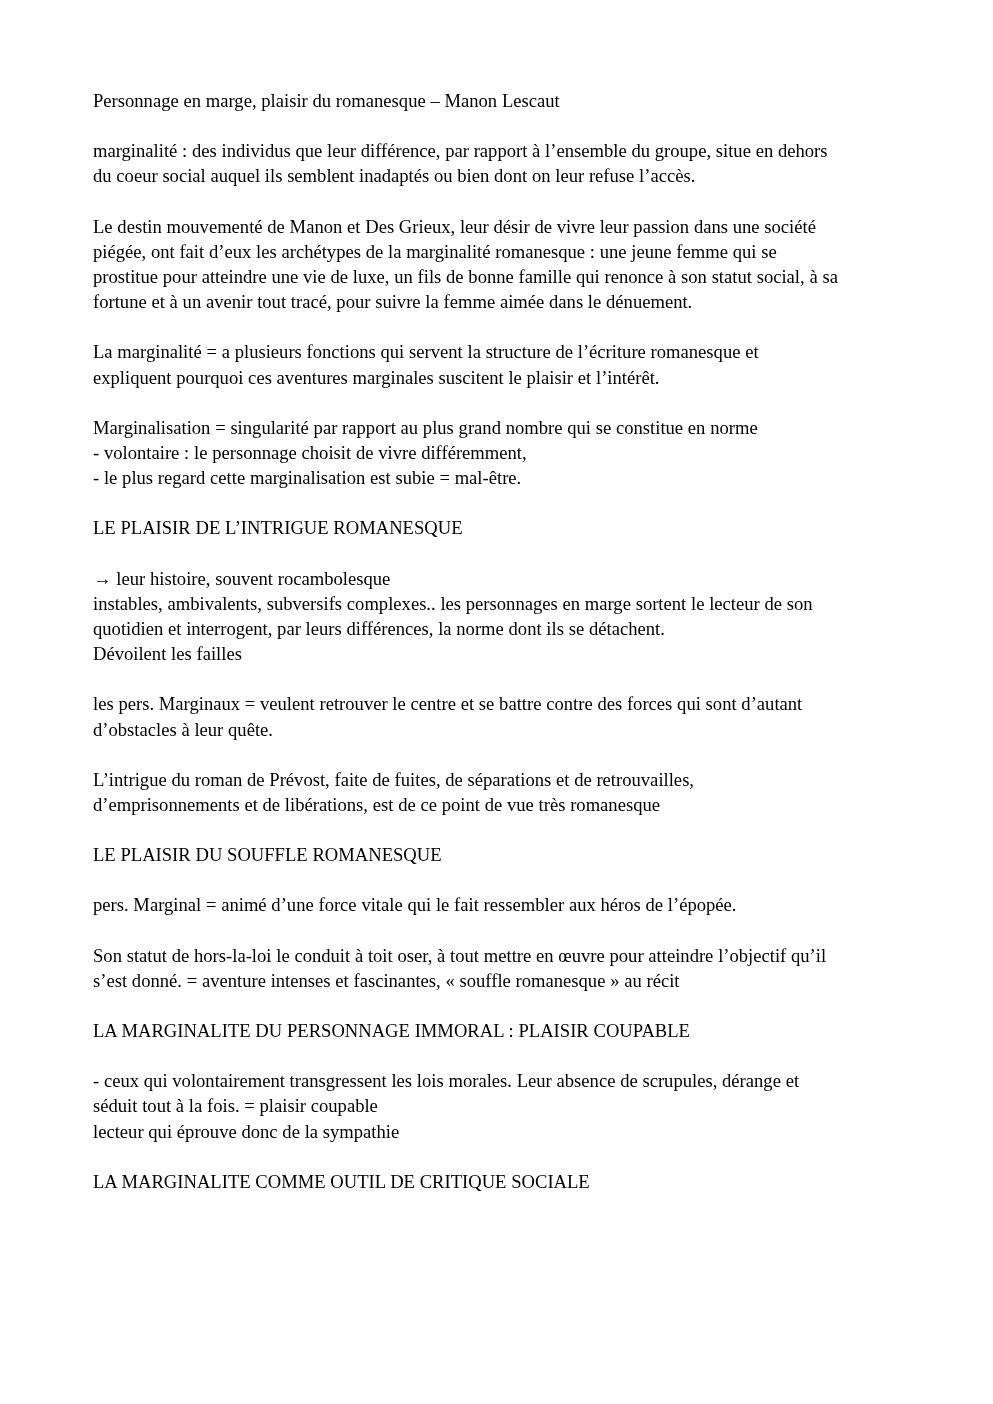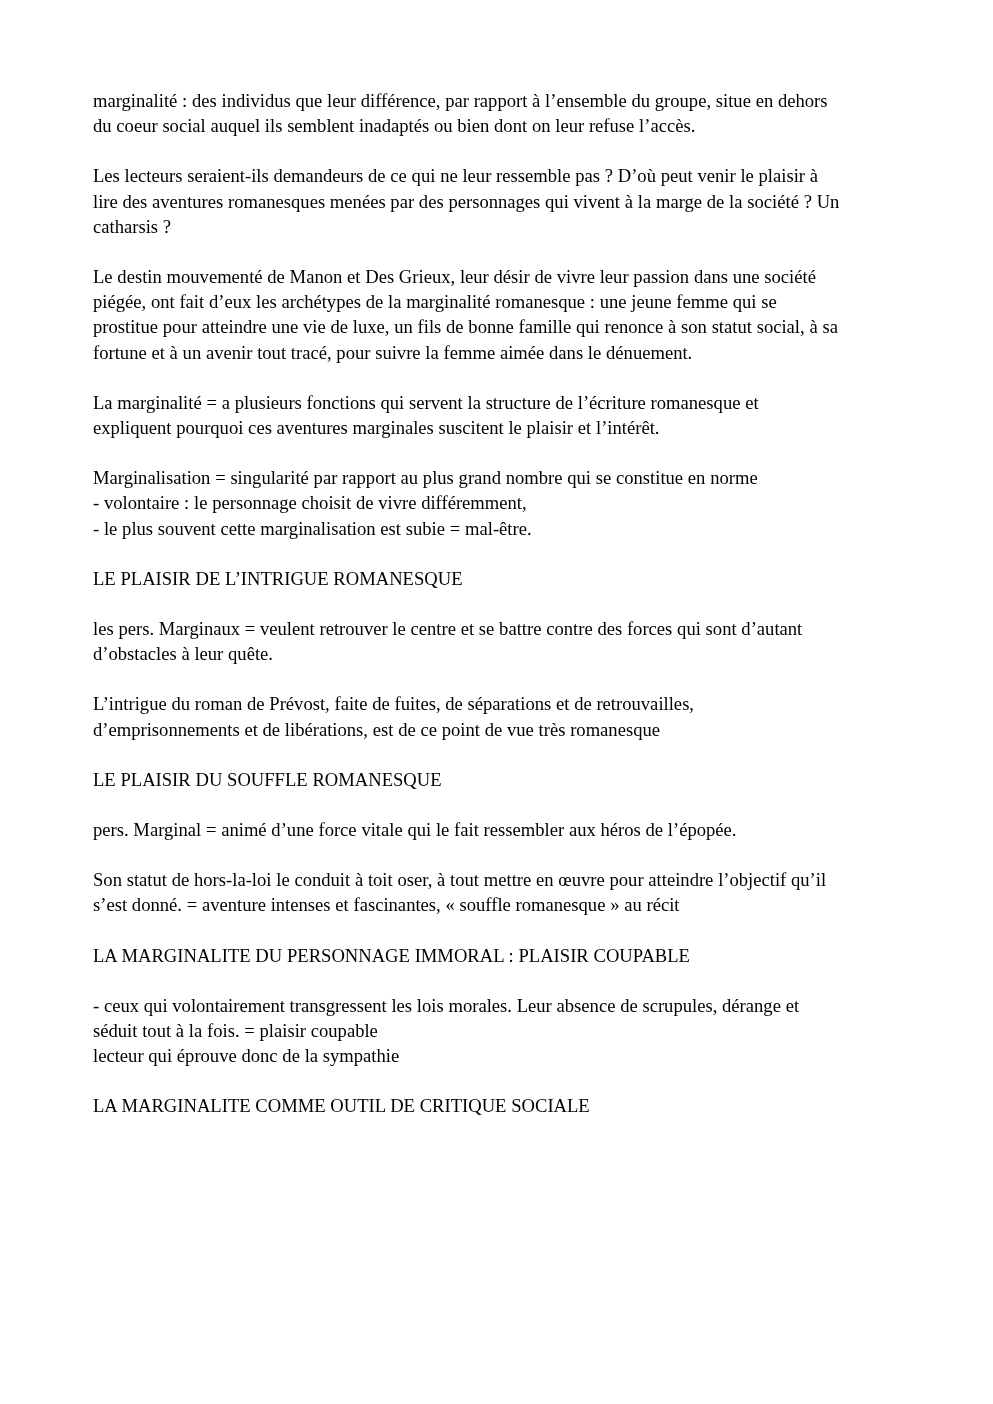--- a/index.html
+++ b/index.html
@@ -42,43 +42,45 @@
   .para.nogap {
     margin-bottom: 0;
   }
 </style>
 </head>
 <body>
 
 <div class="page">
   <div class="content">
 
+    <p class="para">Personnage en marge, plaisir du romanesque – Manon Lescaut</p>
 
     <p class="para">marginalité : des individus que leur différence, par rapport à l’ensemble du groupe, situe en dehors
 du coeur social auquel ils semblent inadaptés ou bien dont on leur refuse l’accès.</p>
 
-    <p class="para">Les lecteurs seraient-ils demandeurs de ce qui ne leur ressemble pas ? D’où peut venir le plaisir à
-lire des aventures romanesques menées par des personnages qui vivent à la marge de la société ? Un
-catharsis ?</p>
 
 
     <p class="para">Le destin mouvementé de Manon et Des Grieux, leur désir de vivre leur passion dans une société
 piégée, ont fait d’eux les archétypes de la marginalité romanesque : une jeune femme qui se
 prostitue pour atteindre une vie de luxe, un fils de bonne famille qui renonce à son statut social, à sa
 fortune et à un avenir tout tracé, pour suivre la femme aimée dans le dénuement.</p>
 
     <p class="para">La marginalité = a plusieurs fonctions qui servent la structure de l’écriture romanesque et
 expliquent pourquoi ces aventures marginales suscitent le plaisir et l’intérêt.</p>
 
     <p class="para">Marginalisation = singularité par rapport au plus grand nombre qui se constitue en norme
 - volontaire : le personnage choisit de vivre différemment,
-- le plus souvent cette marginalisation est subie = mal-être.</p>
+- le plus regard cette marginalisation est subie = mal-être.</p>
 
     <p class="para heading">LE PLAISIR DE L’INTRIGUE ROMANESQUE</p>
 
+    <p class="para">→ leur histoire, souvent rocambolesque
+instables, ambivalents, subversifs complexes.. les personnages en marge sortent le lecteur de son
+quotidien et interrogent, par leurs différences, la norme dont ils se détachent.
+Dévoilent les failles</p>
 
     <p class="para">les pers. Marginaux = veulent retrouver le centre et se battre contre des forces qui sont d’autant
 d’obstacles à leur quête.</p>
 
     <p class="para">L’intrigue du roman de Prévost, faite de fuites, de séparations et de retrouvailles,
 d’emprisonnements et de libérations, est de ce point de vue très romanesque</p>
 
     <p class="para heading">LE PLAISIR DU SOUFFLE ROMANESQUE</p>
 
     <p class="para">pers. Marginal = animé d’une force vitale qui le fait ressembler aux héros de l’épopée.</p>

